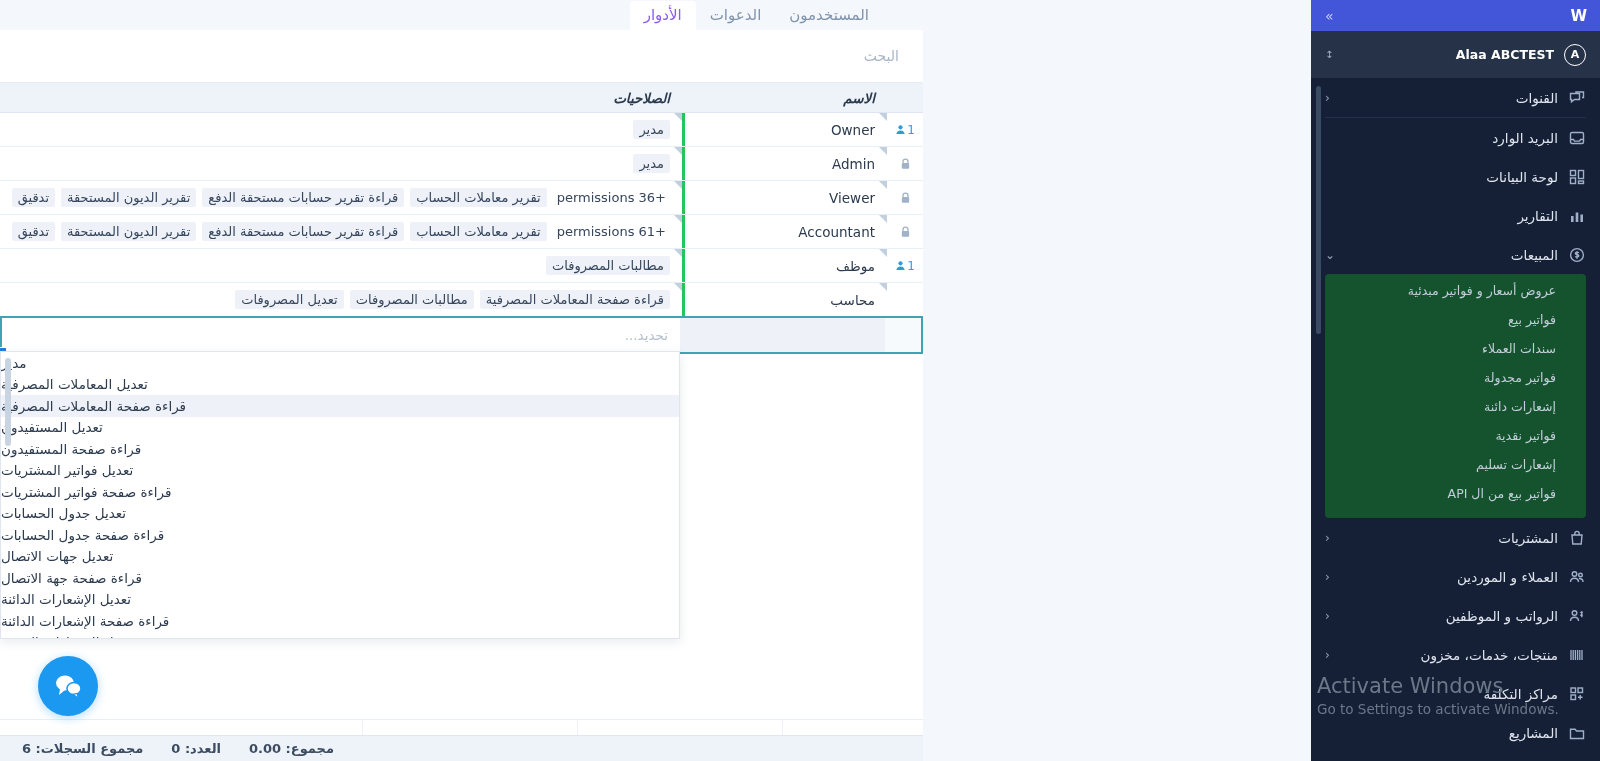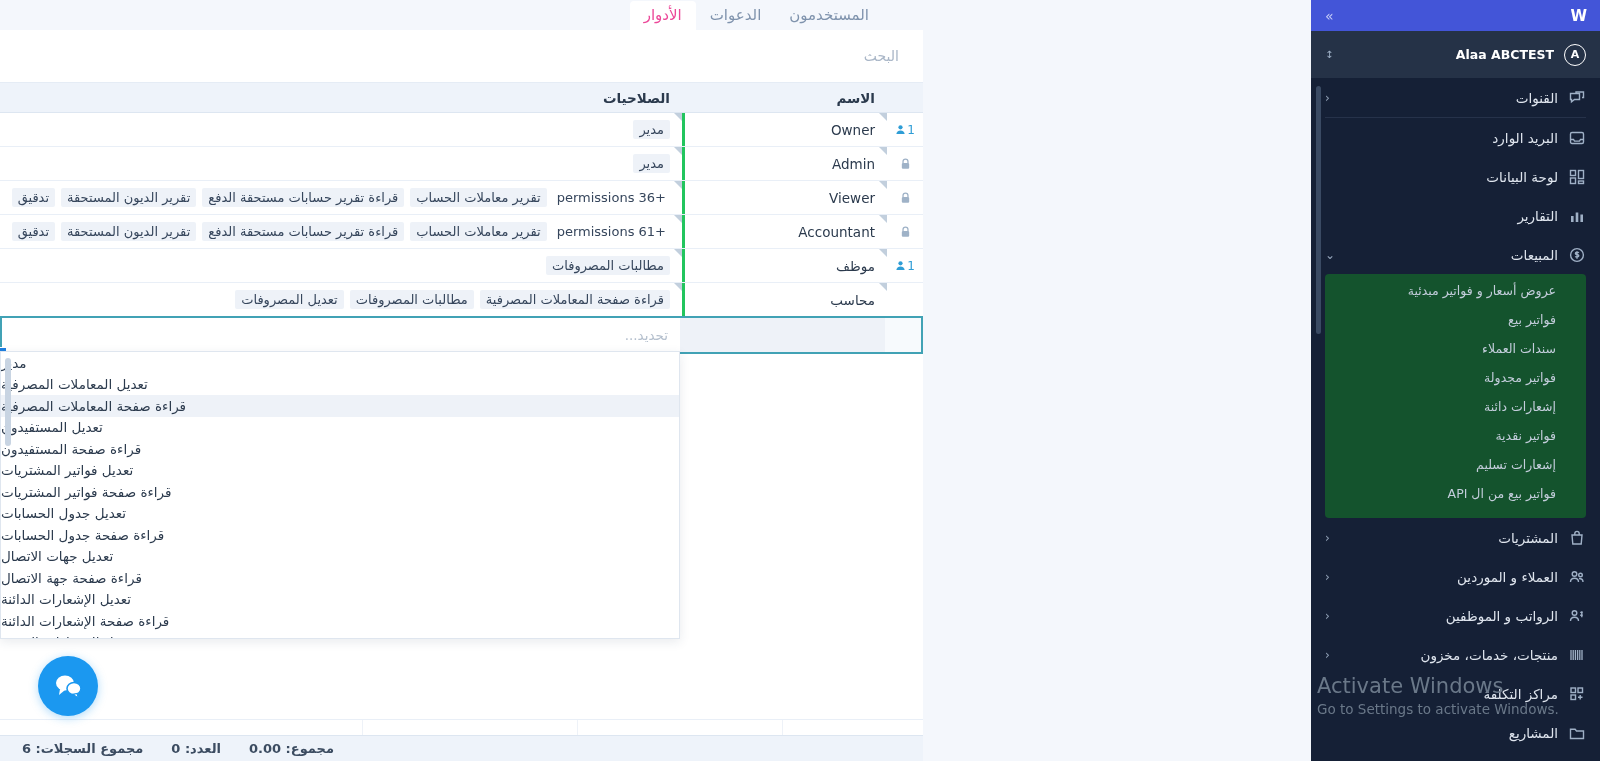--- a/index.html
+++ b/index.html
@@ -36,21 +36,21 @@
     padding-right: 40px;
     gap: 0px;
   }
   .tab {
     font-size: 15px; color: #7f93ad;
     padding: 4px 14px 5px 14px;
     cursor: pointer; white-space: nowrap;
     border-radius: 4px 4px 0 0;
     line-height: 20px;
   }
-  .tab.active { background: #ffffff; color: #ec4899; }
+  .tab.active { background: #ffffff; color: #8b5cf6; }
 
   
   .search-strip {
     position: absolute; top: 30px; right: 388px;
     width: 923px; height: 52px;
     background: #ffffff;
     display: flex; align-items: center;
     padding-right: 24px;
   }
   .search-input {
@@ -71,20 +71,21 @@
   .grid-head {
     display: flex; flex-direction: row;
     height: 31px; background: #eef3fa;
     border-bottom: 1px solid #dde6f1;
     border-top: 1px solid #e5ecf5;
   }
   .grid-head .cell {
     font-size: 13.5px; color: #2b3a4d; font-weight: 600;
     display: flex; align-items: center;
     padding: 0 12px;
+    font-style: italic;
   }
   .col-icon  { width: 36px; flex: 0 0 36px; justify-content: center; }
   .col-name  { width: 205px; flex: 0 0 205px; justify-content: flex-start; }
   .col-perms { flex: 1 1 auto; justify-content: flex-start; }
 
   .grid-row {
     display: flex; flex-direction: row;
     height: 34px; border-bottom: 1px solid #e9eff7;
     background: #ffffff;
   }

